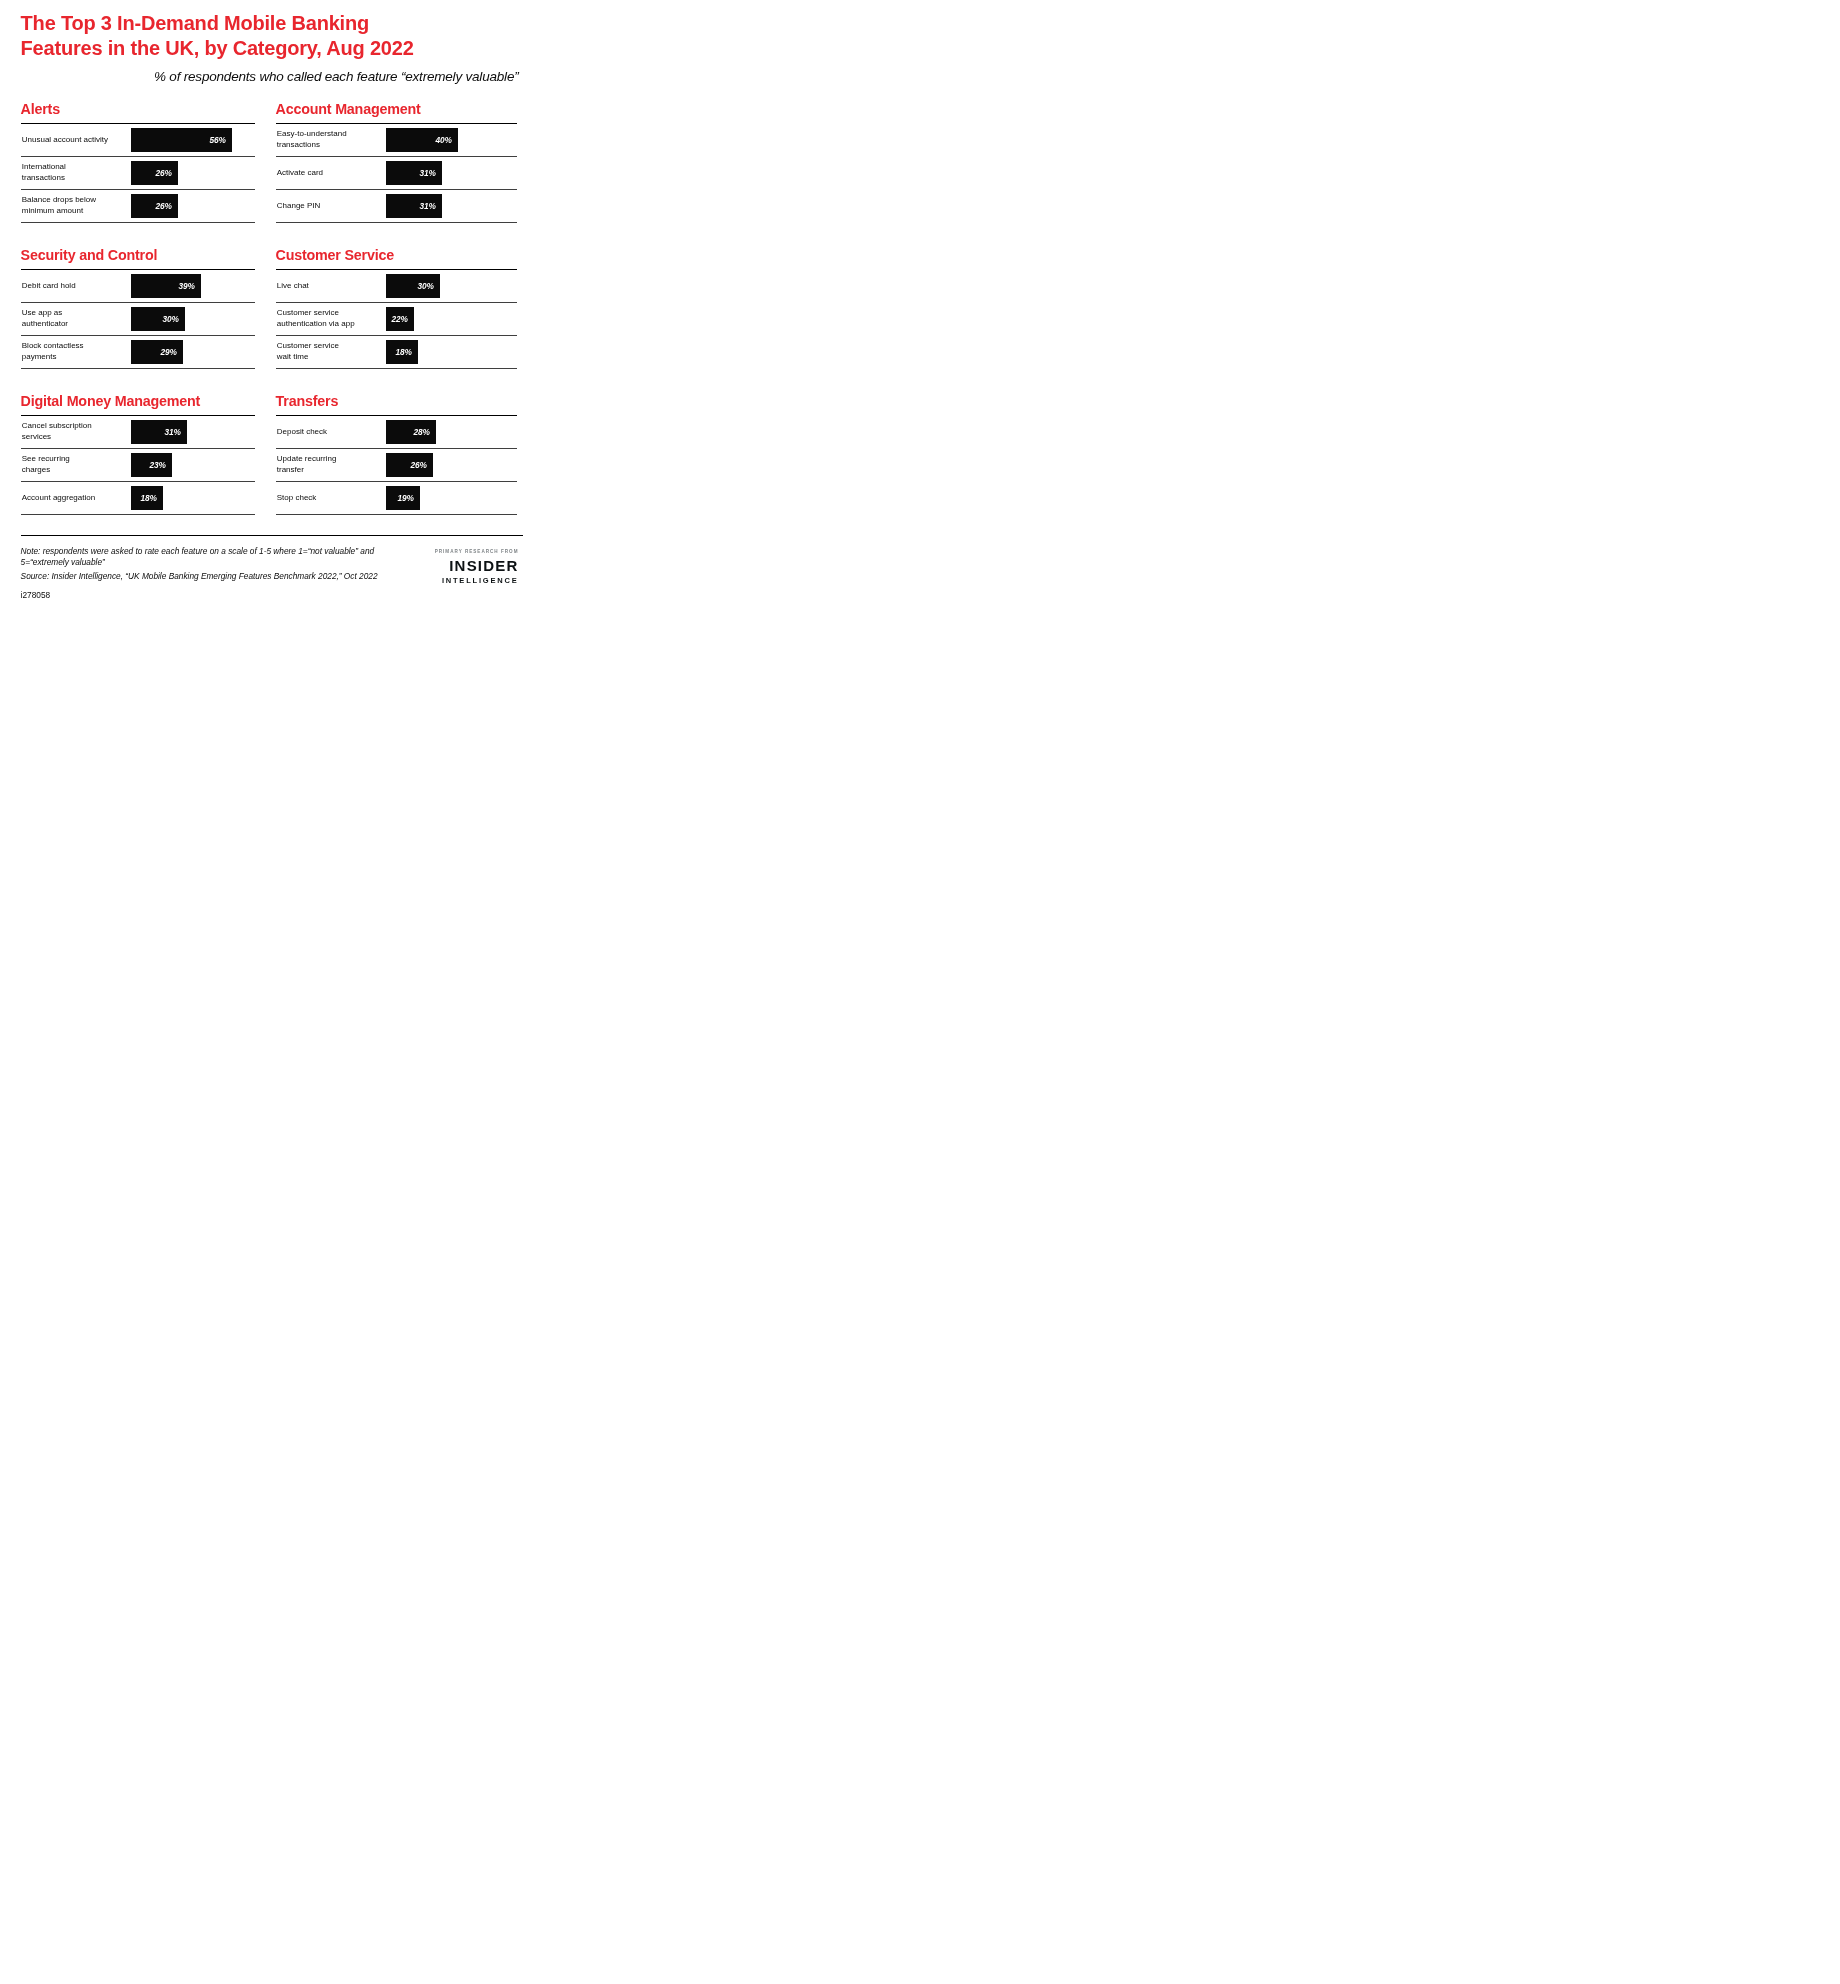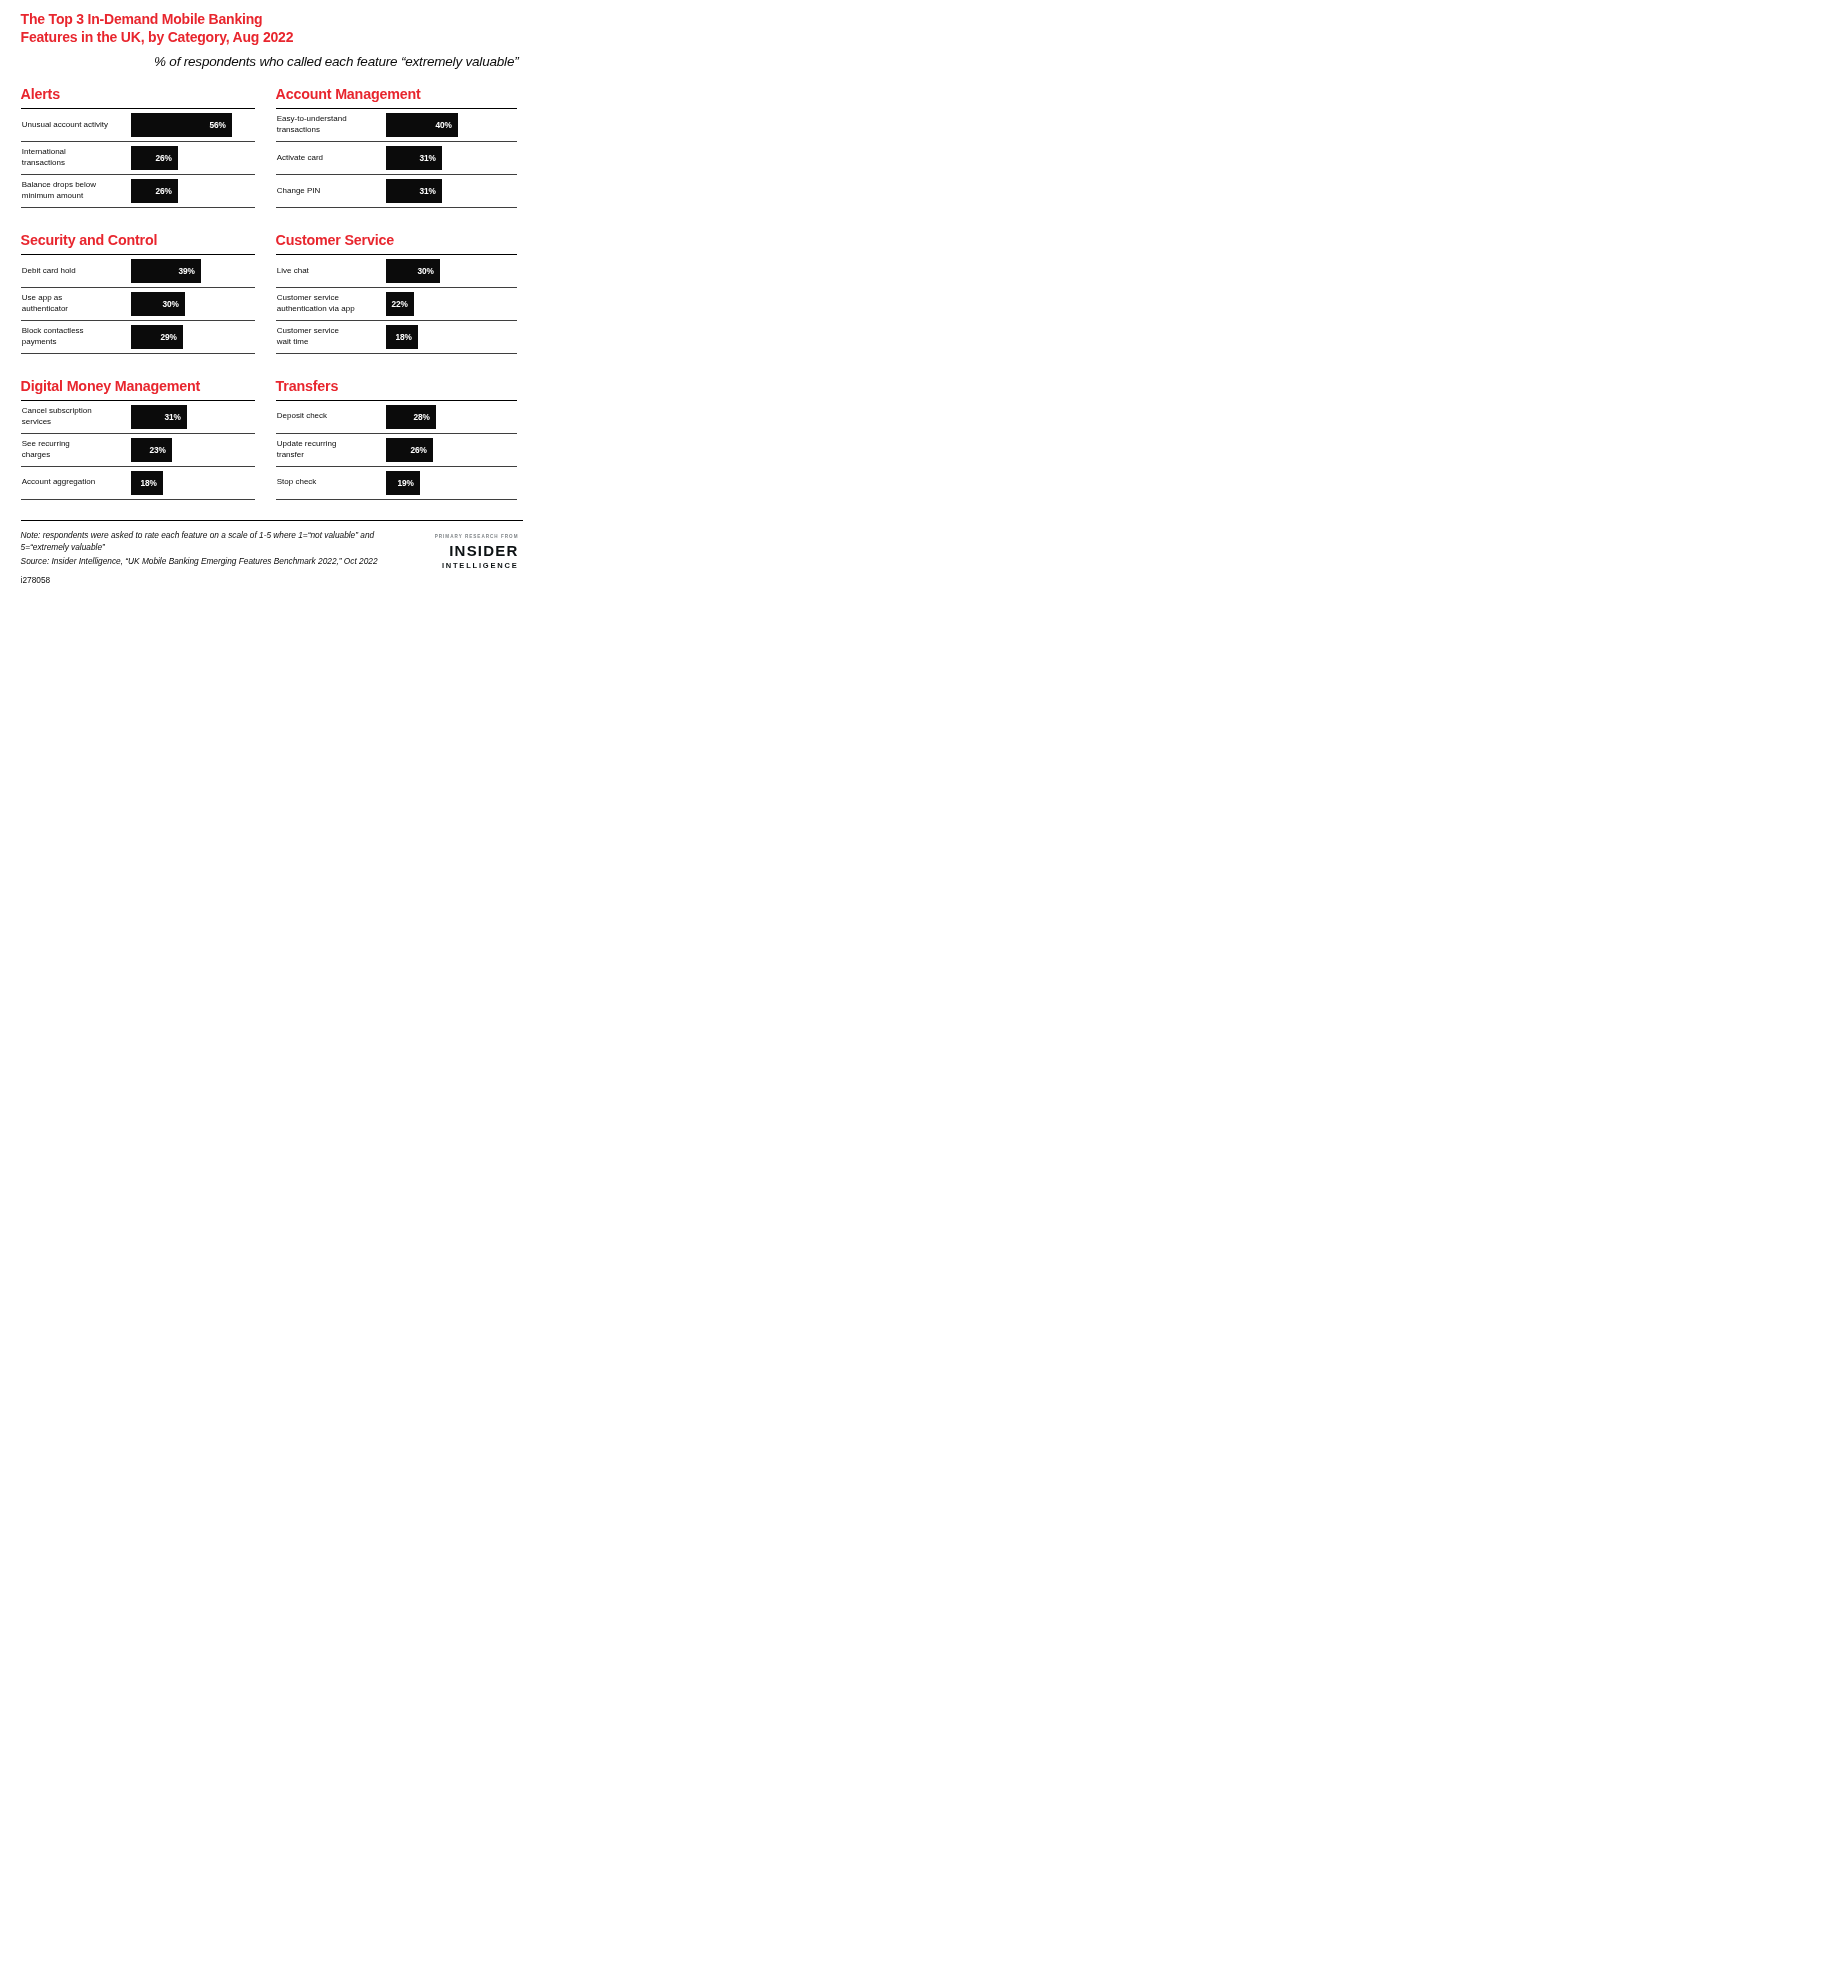--- a/index.html
+++ b/index.html
@@ -16,21 +16,21 @@
     width:536px;height:613px;
     background:#ffffff;
     font-family:"Liberation Sans","DejaVu Sans",sans-serif;
     color:#111;
     overflow:hidden;
   }
   .page{width:536px;height:613px;padding:11px 17.5px 0 20.6px;}
   h1.title{
     margin:0;
     color:var(--accent);
-    font-size:14px;
+    font-size:20px;
     line-height:1.26;
     letter-spacing:-0.2px;
     font-weight:bold;
   }
   p.subtitle{
     margin:8px 0 0 0;
     font-style:italic;
     font-size:13.5px;
     letter-spacing:-0.2px;
     color:#0c0c0c;
@@ -60,21 +60,21 @@
   }
   .row .label{
     width:110px;
     flex:0 0 110px;
     font-size:8px;
     line-height:1.35;
     white-space:pre-line;
     padding:2.4px 4px 2.4px 1.2px;
     color:#0c0c0c;
   }
-  .row .bar-area{flex:1;}
+  .row .bar-area{flex:1;font-style:italic;}
   .row .bar{
     height:24px;
     background:var(--bar);
     color:var(--bar-text);
     display:flex;
     align-items:center;
     justify-content:flex-end;
     padding-right:5.6px;
     font-weight:bold;
     font-size:8.3px;

